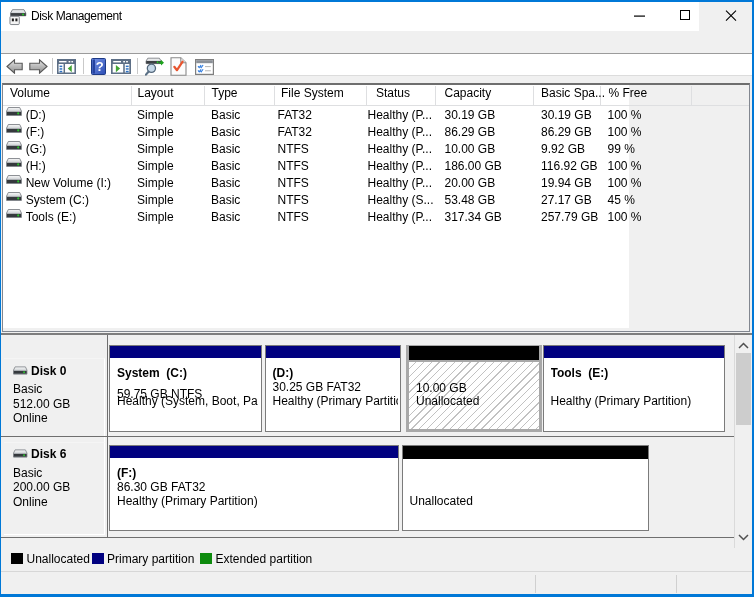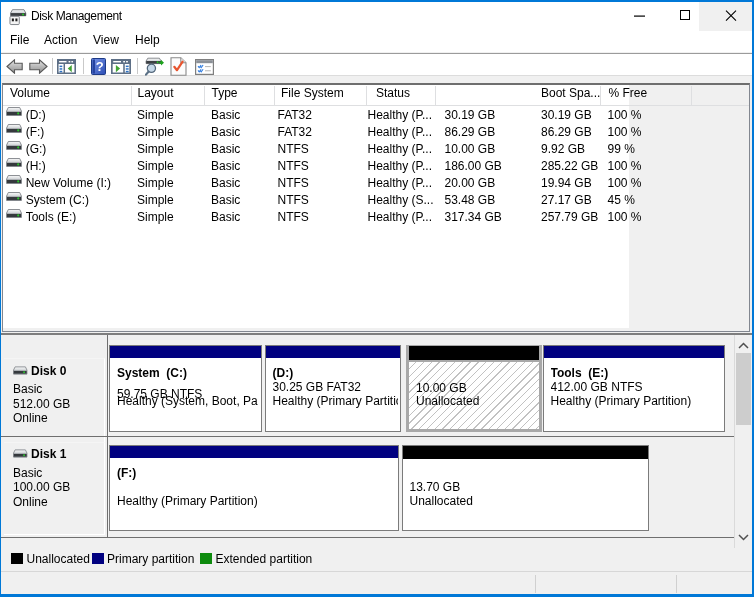--- a/index.html
+++ b/index.html
@@ -75,26 +75,20 @@
       <rect x="5.9" y="10.6" width="1.9" height="2.6" fill="#1b1b1b"></rect>
     </svg>
     <span id="title">Disk Management</span>
     <svg class="abs" style="left:615px;top:0" width="135" height="29" viewBox="0 0 135 29">
       <rect x="18" y="13.5" width="11" height="1.2" fill="#000"></rect>
       <rect x="64.5" y="8.5" width="9" height="9" fill="none" stroke="#000" stroke-width="1"></rect>
       <path d="M110 8.6 L120 18.6 M120 8.6 L110 18.6" stroke="#000" stroke-width="1.1" fill="none"></path>
     </svg>
   </div>
 
-  <div id="menubar">
-    <span class="mi" style="left:9px">File</span>
-    <span class="mi" style="left:43px">Action</span>
-    <span class="mi" style="left:92px">View</span>
-    <span class="mi" style="left:134px">Help</span>
-  </div>
   <div id="menuline"></div>
 
   <div id="toolbar">
     <svg class="abs" style="left:5px;top:4.5px" width="42" height="15" viewBox="0 0 42 15">
       <defs>
         <linearGradient id="arrg" x1="0" y1="0" x2="0" y2="1">
           <stop offset="0" stop-color="#e8e8e8"></stop>
             <stop offset="0.5" stop-color="#b9b9b9"></stop>
             <stop offset="1" stop-color="#8f8f8f"></stop>
         </linearGradient>
@@ -187,22 +181,25 @@
         </div>
       <div class="hcell" style="left:202px;width:70px">
           <span style="left:6.5px">Type</span>
         </div>
       <div class="hcell" style="left:272px;width:92px">
           <span style="left:6px">File System</span>
         </div>
       <div class="hcell" style="left:364px;width:69px">
           <span style="left:9px">Status</span>
         </div>
+      <div class="hcell" style="left:433px;width:98px">
+          <span style="left:8.5px">Capacity</span>
+        </div>
       <div class="hcell" style="left:531px;width:67px">
-          <span style="left:7px">Boot Spa...</span>
+          <span style="left:7px">Basic Spa...</span>
         </div>
       <div class="hcell" style="left:598px;width:91px">
           <span style="left:7.5px">% Free</span>
         </div>
       <div id="hdrline"></div>
     <div class="row" style="top: 20.5px;">
           <svg class="vicon" width="16" height="9" viewBox="0 0 16 9">
             <use href="#hdd16"></use>
           </svg>
           <span class="c" style="left:22.7px">(D:)</span>
@@ -240,21 +237,21 @@
         </div><div class="row" style="top: 71.5px;">
           <svg class="vicon" width="16" height="9" viewBox="0 0 16 9">
             <use href="#hdd16"></use>
           </svg>
           <span class="c" style="left:22.7px">(H:)</span>
           <span class="c" style="left:134px">Simple</span>
           <span class="c" style="left:208px">Basic</span>
           <span class="c" style="left:274.5px">NTFS</span>
           <span class="c" style="left:364.5px">Healthy (P...</span>
           <span class="c" style="left:441.5px">186.00 GB</span>
-          <span class="c" style="left:538px">285.22 GB</span>
+          <span class="c" style="left:538px">116.92 GB</span>
           <span class="c" style="left:604.5px">100 %</span>
         </div><div class="row" style="top: 88.5px;">
           <svg class="vicon" width="16" height="9" viewBox="0 0 16 9">
             <use href="#hdd16"></use>
           </svg>
           <span class="c" style="left:22.7px">New Volume (I:)</span>
           <span class="c" style="left:134px">Simple</span>
           <span class="c" style="left:208px">Basic</span>
           <span class="c" style="left:274.5px">NTFS</span>
           <span class="c" style="left:364.5px">Healthy (P...</span>
@@ -319,41 +316,40 @@
     </div>
     <div class="abs" style="left:405px;top:10px;width:135.5px;height:87.5px;background:#a8a8a8">
       <div class="abs" style="left:3px;top:1.3px;width:129.5px;height:14.2px;background:#000"></div>
       <div class="abs" style="left:3px;top:17.5px;width:129.5px;height:66.5px;background:repeating-linear-gradient(135deg,#fff 0 4.6px,#c2c2c2 4.6px 5.5px)"></div>
       <div class="btxt" style="left:10px;top:36px;width:122px">10.00 GB</div>
       <div class="btxt" style="left:10px;top:49.5px;width:122px">Unallocated</div>
     </div>
     <div class="blk" style="left:541.5px;top:10.5px;width:182px;height:86.5px">
       <div class="band" style="background:#000080;border-bottom:1px solid #fff"></div>
       <div class="btxt b" style="top:20.3px;width:170px">Tools&nbsp; (E:)</div>
-      <div class="btxt" style="top:34.4px;width:170px">412.00 GB NTFS</div>
       <div class="btxt" style="top:48.3px;width:170px">Healthy (Primary Partition)</div>
     </div>
     
     <div class="diskhdr" style="top:107px;height:93px">
       <svg class="abs" style="left:9px;top:6.7px" width="14.5" height="9" viewBox="0 0 16 9">
           <use href="#hdd16b"></use>
         </svg>
-      <div class="dh-title" style="top:4.5px">Disk 1</div>
+      <div class="dh-title" style="top:4.5px">Disk 6</div>
       <div class="dh-line" style="top:23px">Basic</div>
-      <div class="dh-line" style="top:37.5px">100.00 GB</div>
+      <div class="dh-line" style="top:37.5px">200.00 GB</div>
       <div class="dh-line" style="top:52px">Online</div>
     </div>
     <div class="blk" style="left:108px;top:110px;width:290px;height:86.5px">
       <div class="band" style="background:#000080;border-bottom:1px solid #fff"></div>
       <div class="btxt b" style="top:20.3px;width:278px">(F:)</div>
+      <div class="btxt" style="top:34.4px;width:278px">86.30 GB FAT32</div>
       <div class="btxt" style="top:48.3px;width:278px">Healthy (Primary Partition)</div>
     </div>
     <div class="blk" style="left:400.5px;top:110px;width:247px;height:86.5px">
       <div class="band" style="height:13.5px;background:#000"></div>
-      <div class="btxt" style="top:34px;width:235px">13.70 GB</div>
       <div class="btxt" style="top:48px;width:235px">Unallocated</div>
     </div>
     
     <div id="sbar">
       <svg class="abs" style="left:2.5px;top:7.5px" width="11" height="8" viewBox="0 0 11 8">
           <path d="M1 6 L5.5 1.5 L10 6" stroke="#505050" stroke-width="1.5" fill="none"></path>
         </svg>
       <div id="sthumb"></div>
       <svg class="abs" style="left:2.5px;top:198.5px" width="11" height="8" viewBox="0 0 11 8">
           <path d="M1 2 L5.5 6.5 L10 2" stroke="#505050" stroke-width="1.5" fill="none"></path>

